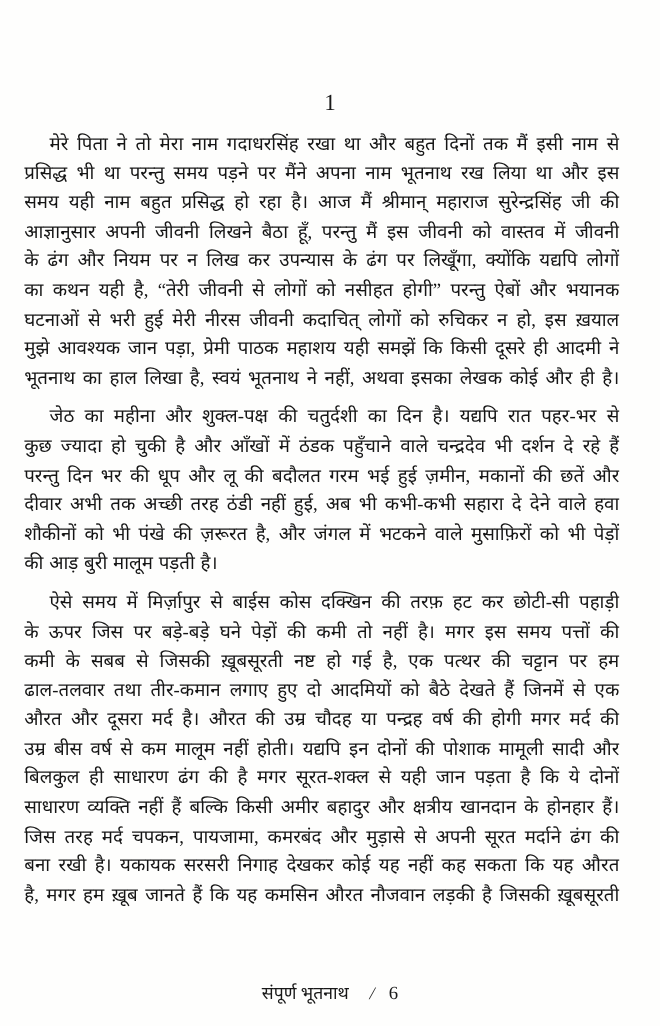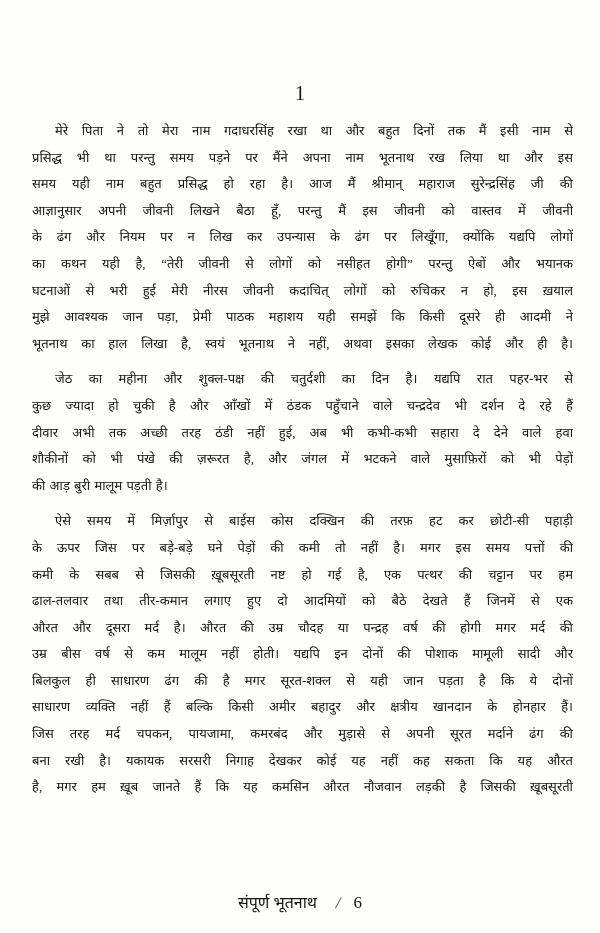--- a/index.html
+++ b/index.html
@@ -23,23 +23,23 @@
     left: 0;
     width: 100%;
     text-align: center;
     font-size: 21px;
     line-height: 26px;
     color: #1a1a1a;
   }
   .body {
     position: absolute;
     top: 118px;
-    left: 32px;
+    left: 22px;
     width: 541px;
-    font-size: 13px;
+    font-size: 17px;
   }
   .para {
     margin: 0 0 9px 0;
     padding: 0;
   }
   .line {
     height: 26.6px;
     line-height: 26.6px;
     overflow: hidden;
     text-align: justify;
@@ -92,20 +92,21 @@
         <div class="line">आज्ञानुसार अपनी जीवनी लिखने बैठा हूँ, परन्तु मैं इस जीवनी को वास्तव में जीवनी</div>
         <div class="line">के ढंग और नियम पर न लिख कर उपन्यास के ढंग पर लिखूँगा, क्योंकि यद्यपि लोगों</div>
         <div class="line">का कथन यही है, “तेरी जीवनी से लोगों को नसीहत होगी” परन्तु ऐबों और भयानक</div>
         <div class="line">घटनाओं से भरी हुई मेरी नीरस जीवनी कदाचित् लोगों को रुचिकर न हो, इस ख़याल</div>
         <div class="line">मुझे आवश्यक जान पड़ा, प्रेमी पाठक महाशय यही समझें कि किसी दूसरे ही आदमी ने</div>
         <div class="line">भूतनाथ का हाल लिखा है, स्वयं भूतनाथ ने नहीं, अथवा इसका लेखक कोई और ही है।</div>
       </div>
     <div class="para">
         <div class="line line-first">जेठ का महीना और शुक्ल-पक्ष की चतुर्दशी का दिन है। यद्यपि रात पहर-भर से</div>
         <div class="line">कुछ ज्यादा हो चुकी है और आँखों में ठंडक पहुँचाने वाले चन्द्रदेव भी दर्शन दे रहे हैं</div>
+        <div class="line">परन्तु दिन भर की धूप और लू की बदौलत गरम भई हुई ज़मीन, मकानों की छतें और</div>
         <div class="line">दीवार अभी तक अच्छी तरह ठंडी नहीं हुई, अब भी कभी-कभी सहारा दे देने वाले हवा</div>
         <div class="line">शौकीनों को भी पंखे की ज़रूरत है, और जंगल में भटकने वाले मुसाफ़िरों को भी पेड़ों</div>
         <div class="line line-last">की आड़ बुरी मालूम पड़ती है।</div>
       </div>
     <div class="para">
         <div class="line line-first">ऐसे समय में मिर्ज़ापुर से बाईस कोस दक्खिन की तरफ़ हट कर छोटी-सी पहाड़ी</div>
         <div class="line">के ऊपर जिस पर बड़े-बड़े घने पेड़ों की कमी तो नहीं है। मगर इस समय पत्तों की</div>
         <div class="line">कमी के सबब से जिसकी ख़ूबसूरती नष्ट हो गई है, एक पत्थर की चट्टान पर हम</div>
         <div class="line">ढाल-तलवार तथा तीर-कमान लगाए हुए दो आदमियों को बैठे देखते हैं जिनमें से एक</div>
         <div class="line">औरत और दूसरा मर्द है। औरत की उम्र चौदह या पन्द्रह वर्ष की होगी मगर मर्द की</div>

